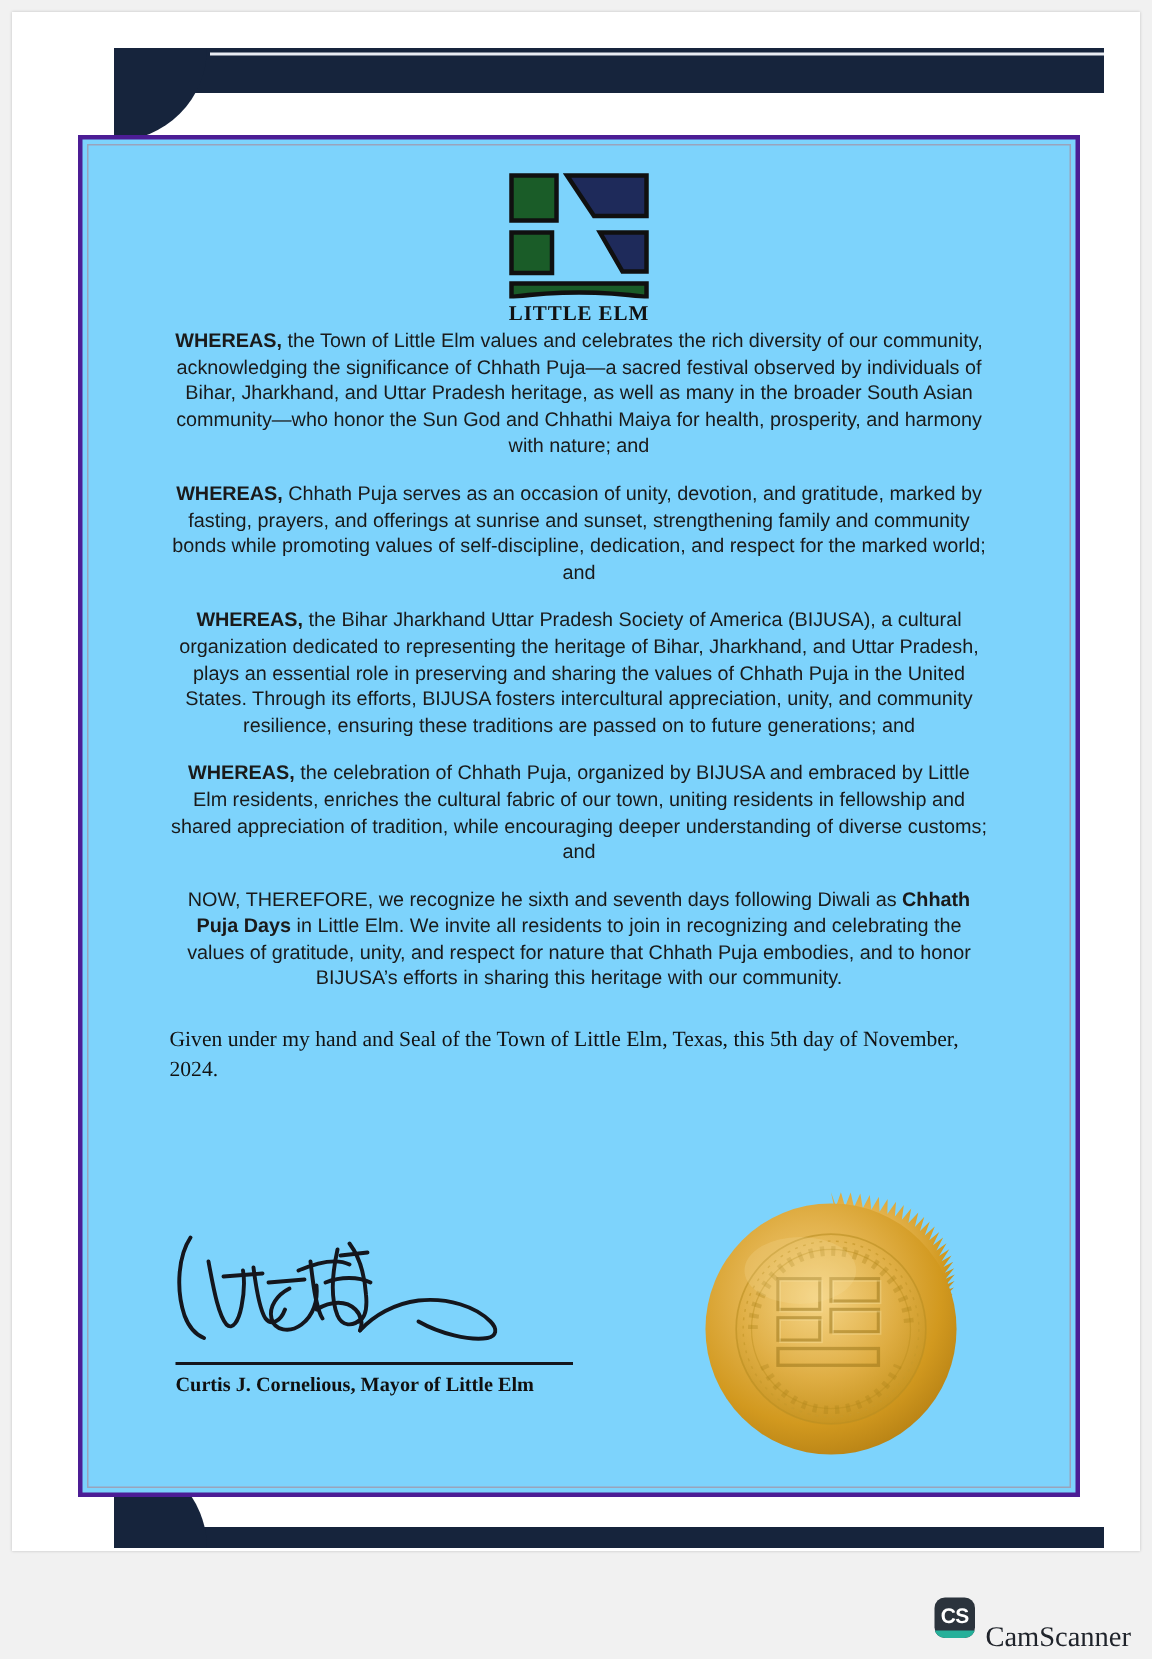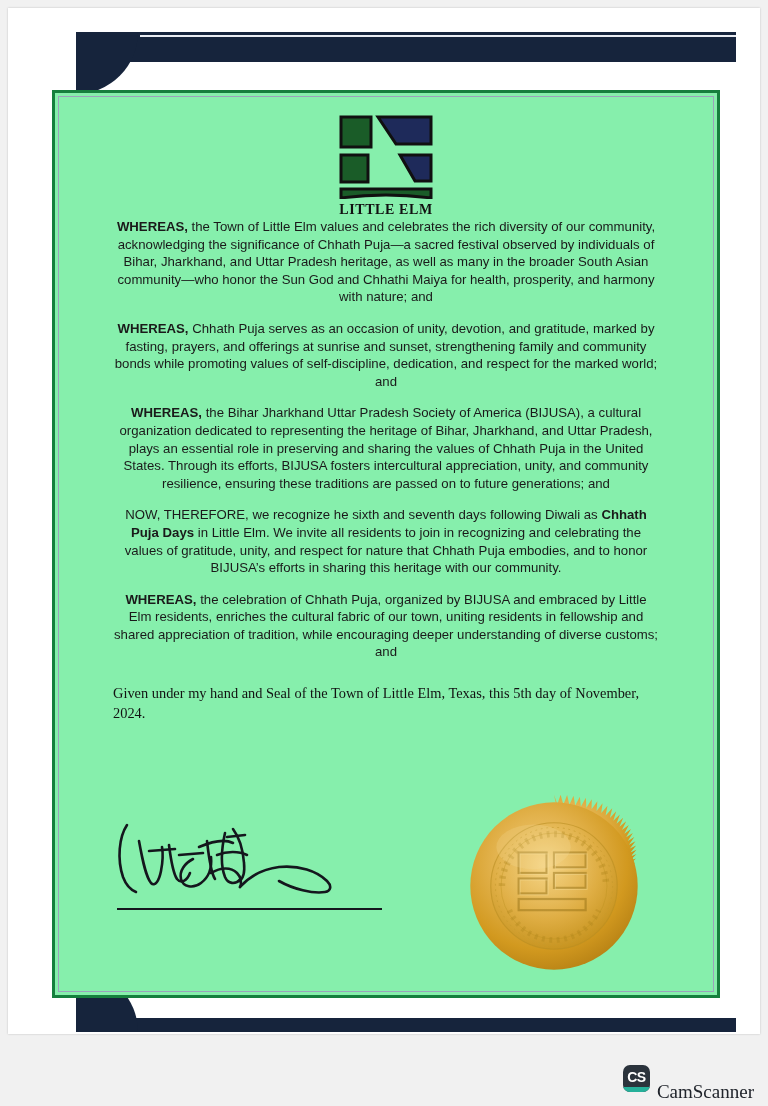--- a/index.html
+++ b/index.html
@@ -69,22 +69,22 @@
     border-top-right-radius: 62px;
   }
 
   
   #document-border {
     position: absolute;
     left: 44px;
     top: 82px;
     width: 668px;
     height: 908px;
-    border: 3px solid #15803d;
-    background: #86efac;
+    border: 3px solid #4c1d95;
+    background: #7dd3fc;
     box-sizing: border-box;
   }
   #document-border::after {
     content: "";
     position: absolute;
     left: 3px;
     top: 3px;
     right: 3px;
     bottom: 3px;
     border: 1px solid #9aa3bb;
@@ -261,25 +261,25 @@
 
       <p class="clause">
         <b>WHEREAS,</b><span> the Town of Little Elm values and celebrates the rich diversity of our community, acknowledging the significance of Chhath Puja—a sacred festival observed by individuals of Bihar, Jharkhand, and Uttar Pradesh heritage, as well as many in the broader South Asian community—who honor the Sun God and Chhathi Maiya for health, prosperity, and harmony with nature; and</span>
       </p>
       <p class="clause">
         <b>WHEREAS,</b><span> Chhath Puja serves as an occasion of unity, devotion, and gratitude, marked by fasting, prayers, and offerings at sunrise and sunset, strengthening family and community bonds while promoting values of self-discipline, dedication, and respect for the marked world; and</span>
       </p>
       <p class="clause">
         <b>WHEREAS,</b><span> the Bihar Jharkhand Uttar Pradesh Society of America (BIJUSA), a cultural organization dedicated to representing the heritage of Bihar, Jharkhand, and Uttar Pradesh, plays an essential role in preserving and sharing the values of Chhath Puja in the United States. Through its efforts, BIJUSA fosters intercultural appreciation, unity, and community resilience, ensuring these traditions are passed on to future generations; and</span>
       </p>
-      <p class="clause"><span>NOW, THEREFORE,</span><span> we recognize he sixth and seventh days following Diwali as </span><b>Chhath Puja Days</b><span> in Little Elm. We invite all residents to join in recognizing and celebrating the values of gratitude, unity, and respect for nature that Chhath Puja embodies, and to honor BIJUSA’s efforts in sharing this heritage with our community.</span></p>
-
       <p class="clause">
         <b>WHEREAS,</b><span> the celebration of Chhath Puja, organized by BIJUSA and embraced by Little Elm residents, enriches the cultural fabric of our town, uniting residents in fellowship and shared appreciation of tradition, while encouraging deeper understanding of diverse customs; and</span>
       </p>
+
+      <p class="clause"><span>NOW, THEREFORE,</span><span> we recognize he sixth and seventh days following Diwali as </span><b>Chhath Puja Days</b><span> in Little Elm. We invite all residents to join in recognizing and celebrating the values of gratitude, unity, and respect for nature that Chhath Puja embodies, and to honor BIJUSA’s efforts in sharing this heritage with our community.</span></p>
 
       <p id="attestation">Given under my hand and Seal of the Town of Little Elm, Texas, this 5th day of November, 2024.</p>
 
     </div>
 
     <div id="signature-block">
       <svg id="signature-mark" width="250" height="95" viewBox="0 0 250 95">
         <g fill="none" stroke="#14161d" stroke-width="2.6" stroke-linecap="round" stroke-linejoin="round">
           <path d="M14 14 C6 26 4 48 10 66 C13 74 18 79 23 81"></path>
           <path d="M26 30 C30 52 33 66 38 72 C42 76 46 70 48 60 C50 50 50 42 49 36"></path>
@@ -291,20 +291,21 @@
           <path d="M86 36 C100 30 112 28 120 32"></path>
           <path d="M112 22 C108 40 108 56 112 66 C115 73 122 74 128 68"></path>
           <path d="M104 44 C114 40 126 40 134 44"></path>
           <path d="M120 18 C126 26 130 38 131 52 C132 62 130 68 126 70"></path>
           <path d="M114 26 L132 24"></path>
           <path d="M98 62 C108 56 118 56 124 62 C128 66 129 72 127 76"></path>
           <path d="M127 76 C136 66 150 58 166 56 C186 54 204 60 214 70 C219 75 218 80 212 81 C200 83 180 78 166 70"></path>
         </g>
       </svg>
       <div id="signature-rule"></div>
+      <div id="signatory-name">Curtis J. Cornelious, Mayor of Little Elm</div>
     </div>
 
     <svg id="official-seal" viewBox="0 0 200 200">
       <defs>
         <radialGradient id="sealGold" cx="42%" cy="36%" r="72%">
           <stop offset="0%" stop-color="#f2cc76"></stop>
           <stop offset="38%" stop-color="#e3b34e"></stop>
           <stop offset="72%" stop-color="#d2991f"></stop>
           <stop offset="100%" stop-color="#b07c12"></stop>
         </radialGradient>

